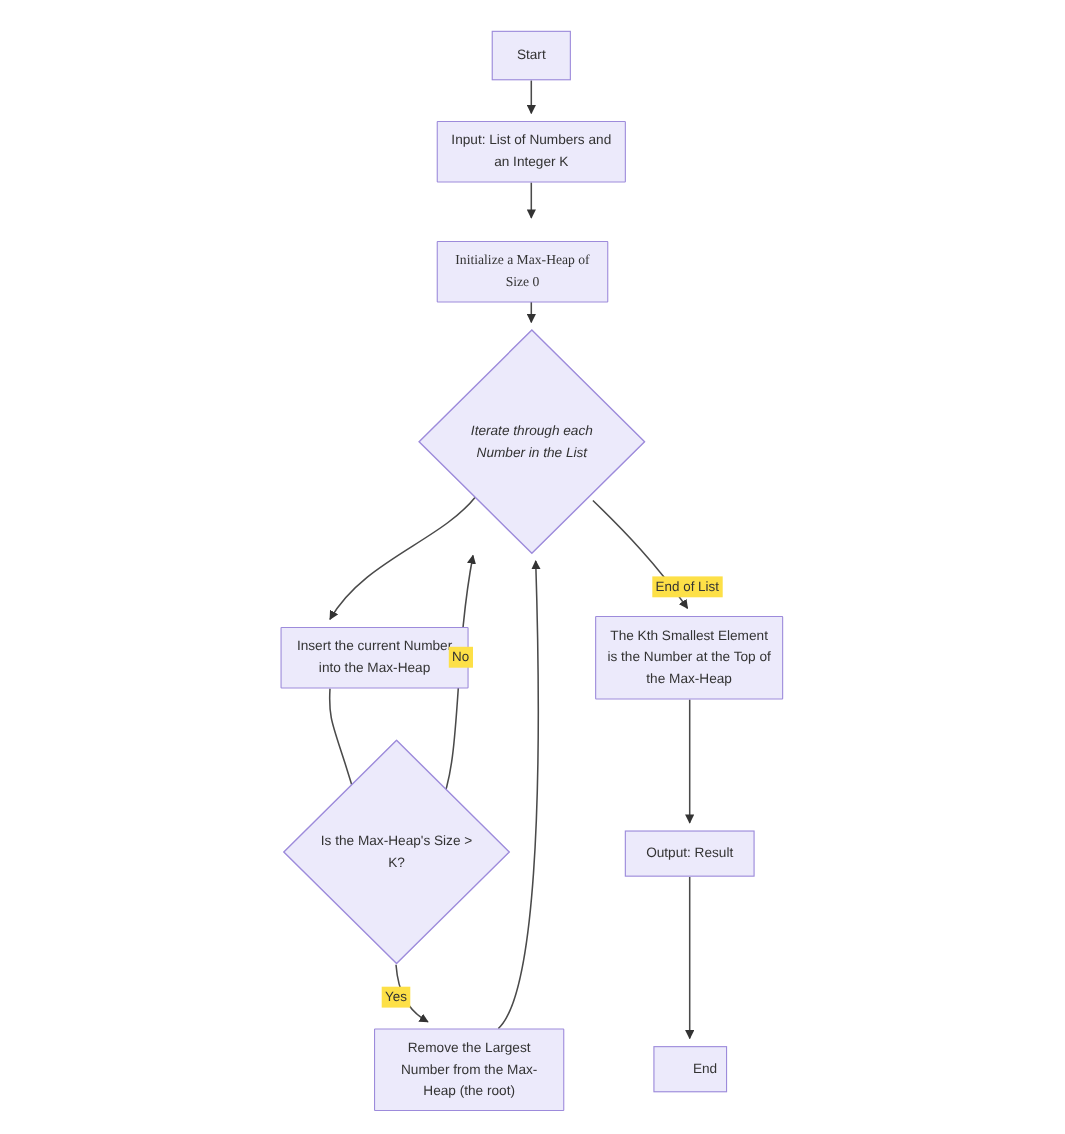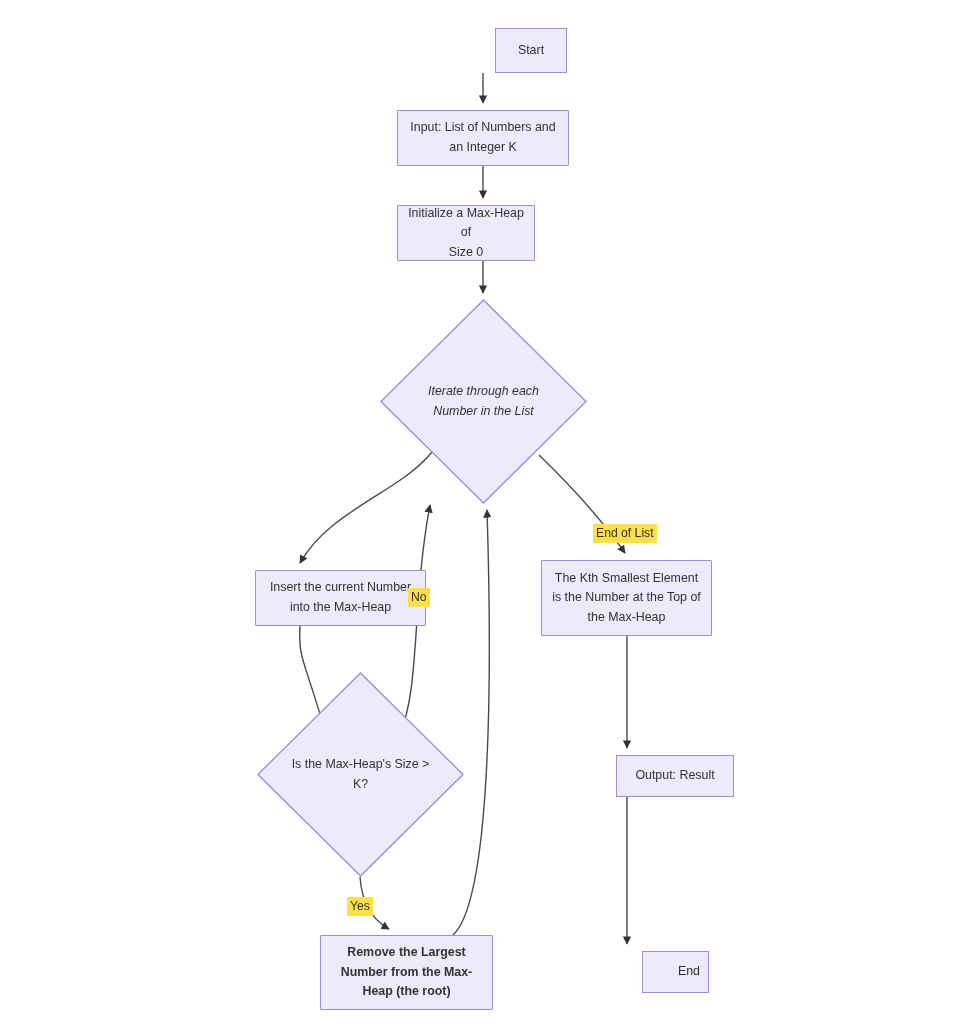--- a/index.html
+++ b/index.html
@@ -41,21 +41,21 @@
     justify-content: center;
     text-align: center;
     background: #ECEAFB;
     border: 1.3px solid #9D8BDB;
     color: #333333;
     font-size: 12.4px;
     line-height: 1.58;
     padding: 4px 8px;
   }
   .node.rounded { border-radius: 1px; }
-  .node.sharp   { border-radius: 0px; margin-left: 48px; }
+  .node.sharp   { border-radius: 0px; }
 
   .node-label {
     display: block;
     white-space: pre-line;
   }
 
   .diamond {
     position: absolute;
     display: flex;
     align-items: center;
@@ -123,21 +123,21 @@
 
   <div class="node sharp" style="left:447px; top:28px; width:72px; height:45px;">
     <span class="node-label">Start</span>
   </div>
 
   <div class="node rounded" style="left:397px; top:110px; width:172px; height:56px;">
     <span class="node-label">Input: List of Numbers and
 an Integer K</span>
   </div>
 
-  <div class="node rounded" style="left:397px; top:205px; width:138px; height:56px;">
+  <div class="node rounded" style="left:397px; top:219px; width:156px; height:56px;font-family:Liberation Serif, serif;">
     <span class="node-label">Initialize a Max-Heap of
 Size 0</span>
   </div>
 
   <div class="diamond" style="left:380px; top:299px; width:207px; height:205px;font-style:italic;">
     <svg width="207" height="205" viewBox="0 0 207 205">
       <polygon points="103.5,1 206,102.5 103.5,204 1,102.5" fill="#ECEAFB" stroke="#9D8BDB" stroke-width="1.3"></polygon>
     </svg>
     <span class="diamond-label">Iterate through each
 Number in the List</span>
@@ -159,21 +159,21 @@
       <polygon points="103.5,1 206,102.5 103.5,204 1,102.5" fill="#ECEAFB" stroke="#9D8BDB" stroke-width="1.3"></polygon>
     </svg>
     <span class="diamond-label">Is the Max-Heap's Size &gt;
 K?</span>
   </div>
 
   <div class="node sharp" style="left:568px; top:755px; width:118px; height:42px;">
     <span class="node-label">Output: Result</span>
   </div>
 
-  <div class="node rounded" style="left:320px; top:935px; width:173px; height:75px;font-weight:bold;">
+  <div class="node rounded" style="left:340px; top:935px; width:173px; height:75px;">
     <span class="node-label">Remove the Largest
 Number from the Max-
 Heap (the root)</span>
   </div>
 
   <div class="node sharp" style="left:594px; top:951px; width:67px; height:42px;justify-content:flex-end;">
     <span class="node-label">End</span>
   </div>
 
   <div class="edge-label" style="left:408px; top:588px;">No</div>

